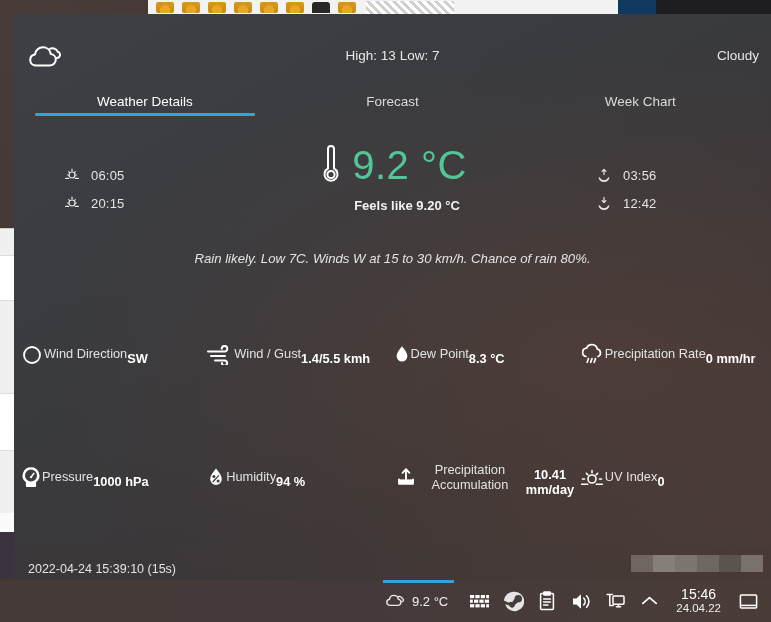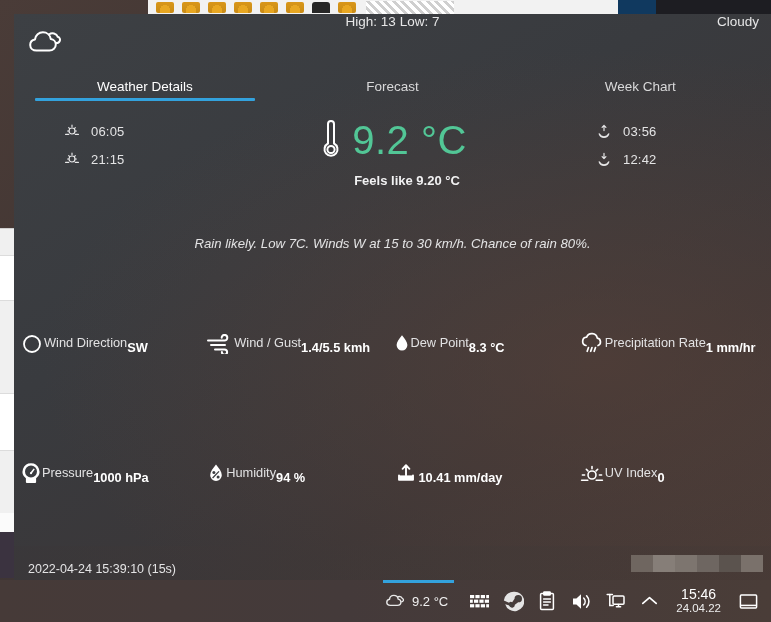--- a/index.html
+++ b/index.html
@@ -96,22 +96,24 @@
     display: flex;
     flex-direction: column;
     overflow: hidden;
   }
 
   
   #weather-header {
     height: 52px;
     flex: 0 0 auto;
     display: flex;
+    align-items: center;
     padding: 0 12px 0 8px;
     position: relative;
+    margin-top: 15px;
   }
   #app-logo { width: 44px; display: flex; align-items: center; justify-content: center; }
   #header-high-low {
     position: absolute;
     left: 0; right: 0;
     text-align: center;
     font-size: 13.5px;
     color: #e6e6e7;
     pointer-events: none;
   }
@@ -149,21 +151,21 @@
     height: 3px;
     background: #33a2dd;
     border-radius: 1px;
   }
 
   
   #current-strip {
     flex: 0 0 auto;
     height: 92px;
     display: flex;
-    align-items: flex-start;
+    align-items: flex-end;
     padding: 10px 0 0 0;
   }
   #sun-times, #moon-times {
     width: 215px;
     display: flex;
     flex-direction: column;
     gap: 9px;
     padding-top: 6px;
   }
   #sun-times { padding-left: 50px; }
@@ -391,21 +393,21 @@
         </span>
         <span class="tval">06:05</span>
       </div>
       <div class="time-row">
         <span>
           <svg width="16" height="16" viewBox="0 0 16 16" stroke="#e6e6e7" stroke-width="1.2" fill="none" stroke-linecap="round">
             <circle cx="8" cy="9" r="3"></circle>
             <path d="M8 3.2v1.6M3.6 9h1.3M11.1 9h1.3M4.7 5.7l.9.9M11.3 5.7l-.9.9M1.6 12.4h3.1M11.3 12.4h3.1"></path>
           </svg>
         </span>
-        <span class="tval">21:15</span>
+        <span class="tval">20:15</span>
       </div>
     </div>
 
     <div id="temp-block">
       <div id="temp-main-row">
         <span>
           <svg width="26" height="44" viewBox="0 0 26 44" fill="none" stroke="#ffffff" stroke-width="2">
             <path d="M16 27.5V8a3 3 0 0 0-6 0v19.5a6.5 6.5 0 1 0 6 0z" stroke-linejoin="round"></path>
             <circle cx="13" cy="33.5" r="3.6" fill="none"></circle>
           </svg>
@@ -475,21 +477,21 @@
     </div>
 
     <div class="detail-cell">
       <div class="detail-icon">
         <svg width="26" height="24" viewBox="0 0 26 24" fill="none" stroke="#ffffff" stroke-width="1.7" stroke-linecap="round" stroke-linejoin="round">
           <path d="M7 13.5A4.2 4.2 0 0 1 7.6 5.2 5.6 5.6 0 0 1 18.3 6.2 3.8 3.8 0 0 1 19 13.5"></path>
           <path d="M9.5 15.5l-1.3 3.8M13 15.5l-1.3 3.8M16.5 15.5l-1.3 3.8"></path>
         </svg>
       </div>
       <div class="detail-label">Precipitation Rate</div>
-      <div class="detail-value">1 mm/hr</div>
+      <div class="detail-value">0 mm/hr</div>
     </div>
 
     <div class="detail-cell">
       <div class="detail-icon">
         <svg width="22" height="26" viewBox="0 0 22 26" fill="#ffffff">
           <path d="M11 2.2a8.4 8.4 0 0 1 5.1 15.1V21a1 1 0 0 1-1 1H6.9a1 1 0 0 1-1-1v-3.7A8.4 8.4 0 0 1 11 2.2z"></path>
           <path d="M11 4.6a6 6 0 1 0 0 12 6 6 0 0 0 0-12z" fill="#3b3d41"></path>
           <path d="M13.6 7.4l-3.1 4.1 1.3 1 3-4.2z" fill="#ffffff"></path>
           <circle cx="11" cy="12.2" r="1.1" fill="#ffffff"></circle>
         </svg>
@@ -511,20 +513,21 @@
       <div class="detail-value">94 %</div>
     </div>
 
     <div class="detail-cell">
       <div class="detail-icon">
         <svg width="26" height="24" viewBox="0 0 26 24" fill="none" stroke="#ffffff" stroke-width="1.9" stroke-linecap="round" stroke-linejoin="round">
           <path d="M13 13.2V3.4M9.6 6.8L13 3.2l3.4 3.6"></path>
           <path d="M6 13.4v4.4h14v-4.4" fill="#ffffff"></path>
         </svg>
       </div>
+      <div class="detail-label">Precipitation Accumulation</div>
       <div class="detail-value">10.41 mm/day</div>
     </div>
 
     <div class="detail-cell">
       <div class="detail-icon">
         <svg width="26" height="24" viewBox="0 0 26 24" fill="none" stroke="#ffffff" stroke-width="1.6" stroke-linecap="round">
           <circle cx="13" cy="13" r="4"></circle>
           <path d="M13 4.6v2.2M5.6 13H3.4M22.6 13h-2.2M7.3 7.3l1.6 1.6M18.7 7.3l-1.6 1.6"></path>
           <path d="M2.6 18.3h6.2M17.2 18.3h6.2"></path>
         </svg>

